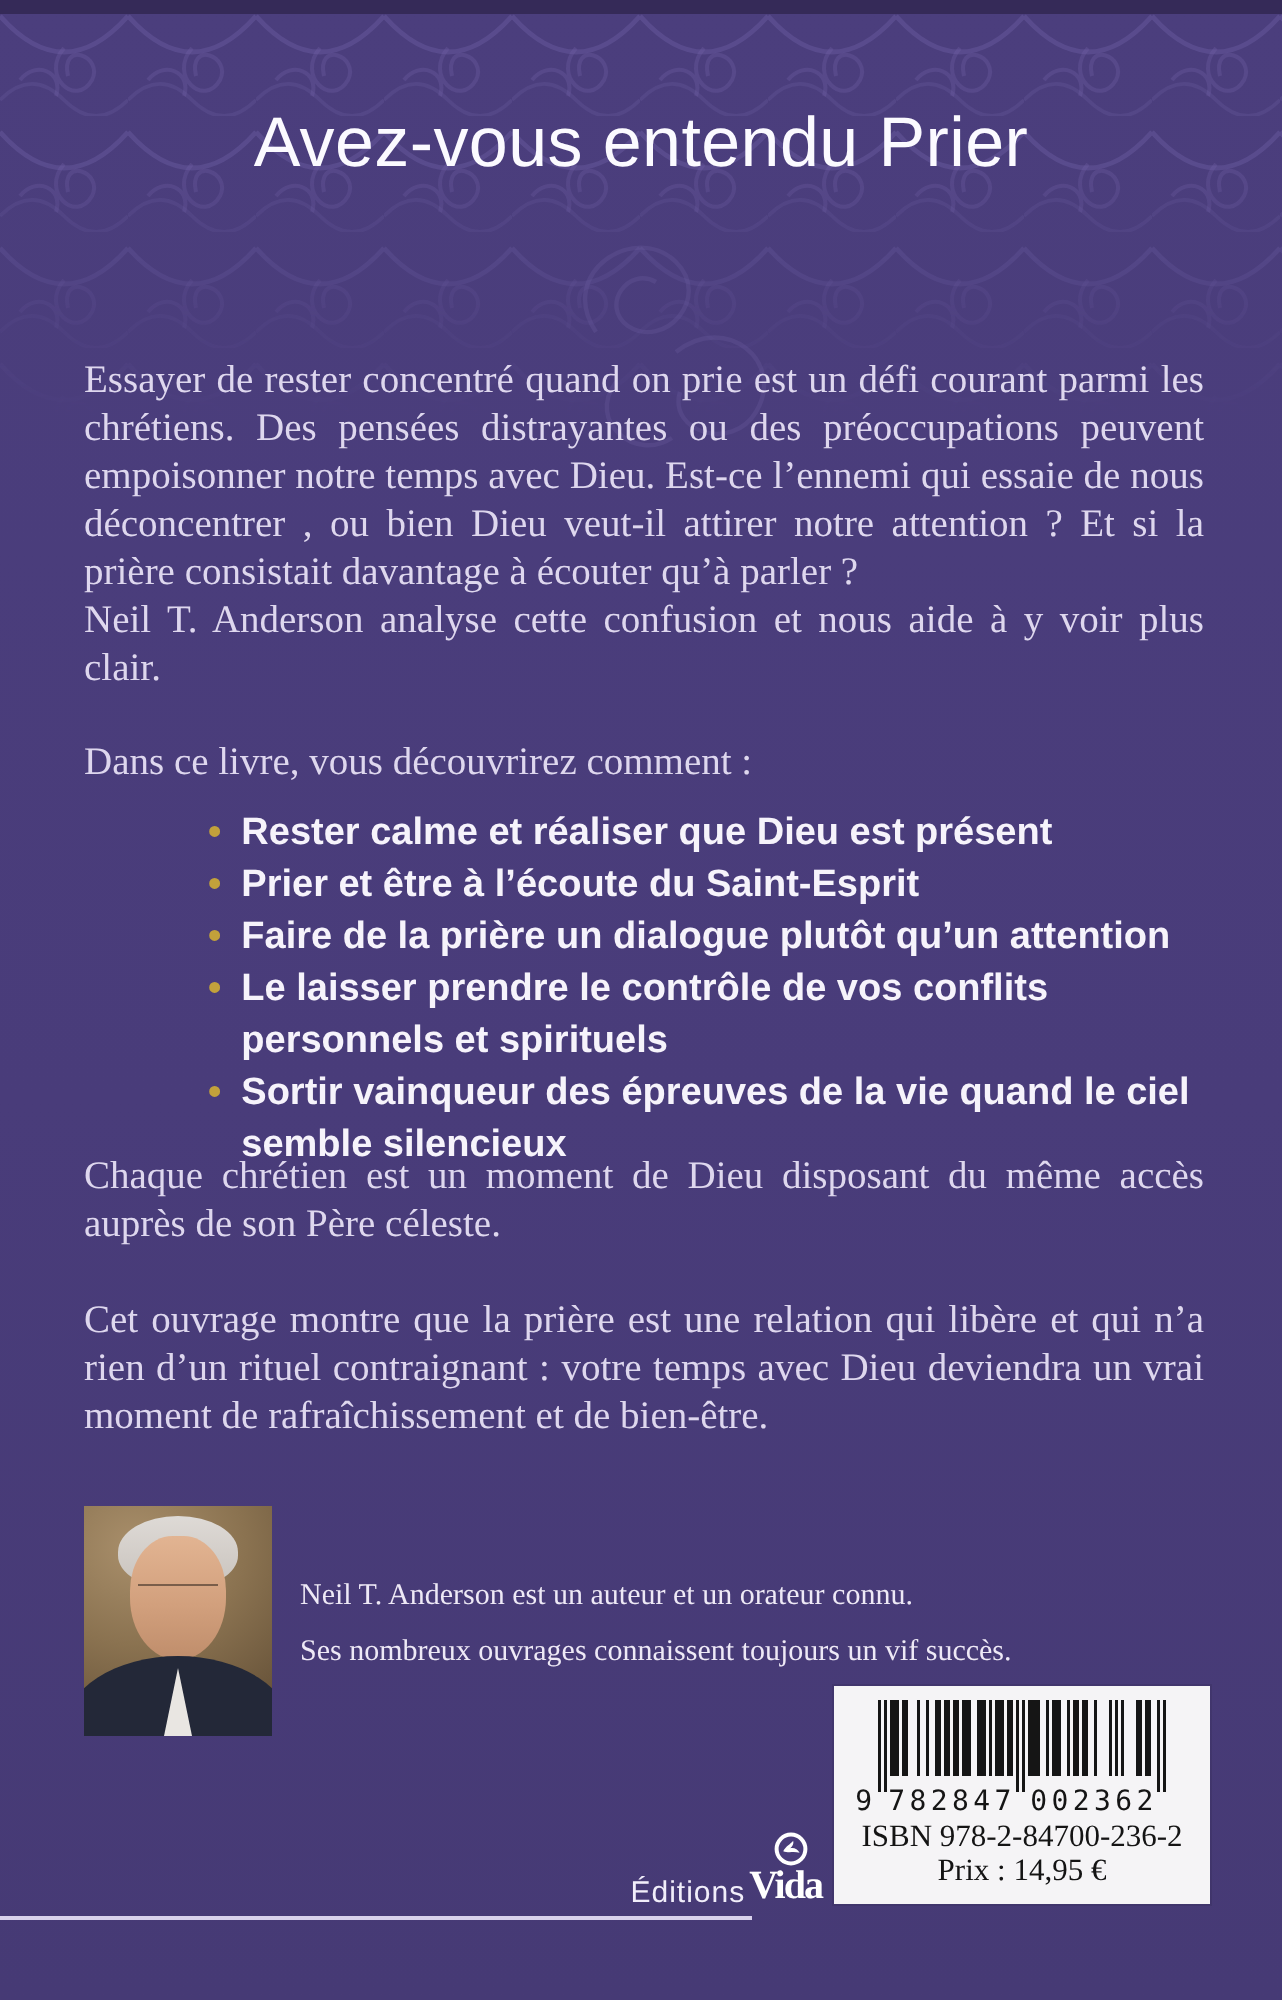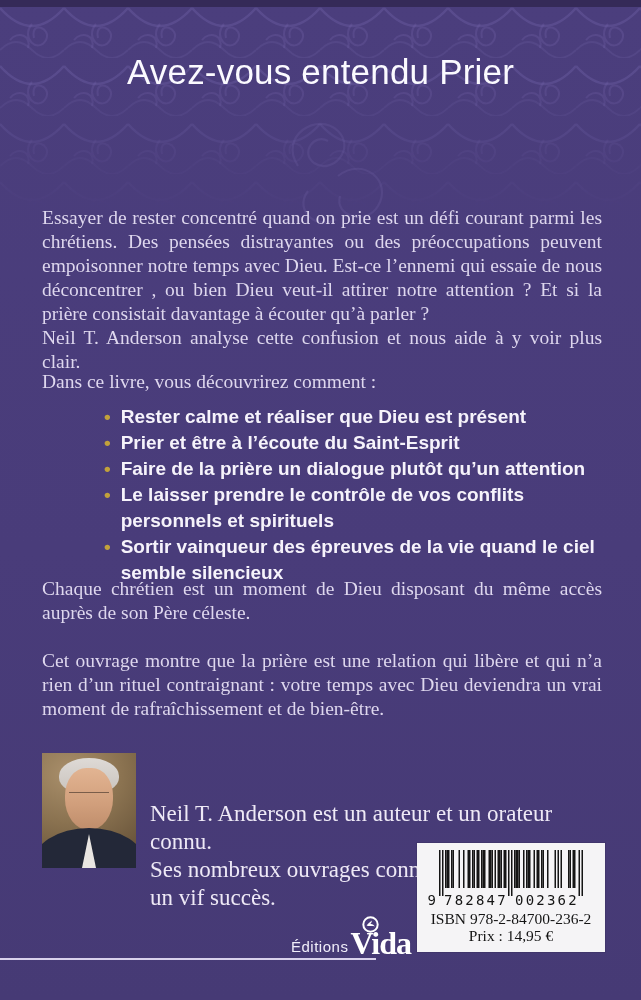--- a/index.html
+++ b/index.html
@@ -41,21 +41,21 @@
     letter-spacing: 0.2px;
   }
   .title span { display: block; }
   
   .para {
     position: absolute; left: 42px; width: 560px;
     font-size: 19.5px; line-height: 24px;
     color: #ded7ee;
     text-align: justify;
   }
-  .intro { top: 179px; margin-top: 27px; }
+  .intro { top: 179px; }
   .list-heading {
     position: absolute; left: 42px; top: 371px;
     font-size: 19.5px; color: #ded7ee;
   }
   ul.discover {
     position: absolute; left: 104px; top: 404px; width: 506px;
     list-style: none;
   }
   ul.discover li {
     display: flex; gap: 10px;
@@ -95,23 +95,22 @@
     background: #232838;
     border-radius: 55% 55% 0 0 / 85% 85% 0 0;
   }
   .photo .shirt {
     position: absolute; bottom: 0; left: 40px; width: 14px; height: 34px;
     background: #e9e6e2;
     clip-path: polygon(50% 0, 100% 100%, 0 100%);
   }
   .bio {
     position: absolute; left: 150px; top: 784px; width: 440px;
-    font-size: 23px; line-height: 28px;
+    font-size: 15px; line-height: 28px;
     color: #eee9f6;
-    margin-top: 16px;
   }
   
   .barcode-panel {
     position: absolute; left: 417px; top: 843px; width: 188px; height: 109px;
     background: #f5f4f6;
     padding-top: 5px;
     box-shadow: 0 0 0 1px rgba(0,0,0,0.08);
   }
   .barcode-panel svg { display: block; margin: 0 auto; }
   .isbn-line, .price-line {
@@ -135,21 +134,21 @@
     font-family: "Liberation Sans", sans-serif;
     font-weight: 400;
     font-size: 15px; color: #f1eefa;
     letter-spacing: 0.5px;
     position: relative; top: -3px; margin-right: 2px;
   }
   .vida-wrap {
     position: relative;
     font-family: "Liberation Serif", serif;
     font-weight: 700;
-    font-size: 32px; line-height: 30px;
+    font-size: 20px; line-height: 30px;
     letter-spacing: -1px;
     color: #ffffff;
   }
   .dove {
     position: absolute; top: -12px; left: 12px; width: 17px; height: 17px;
   }
 </style>
 </head>
 <body>
 

